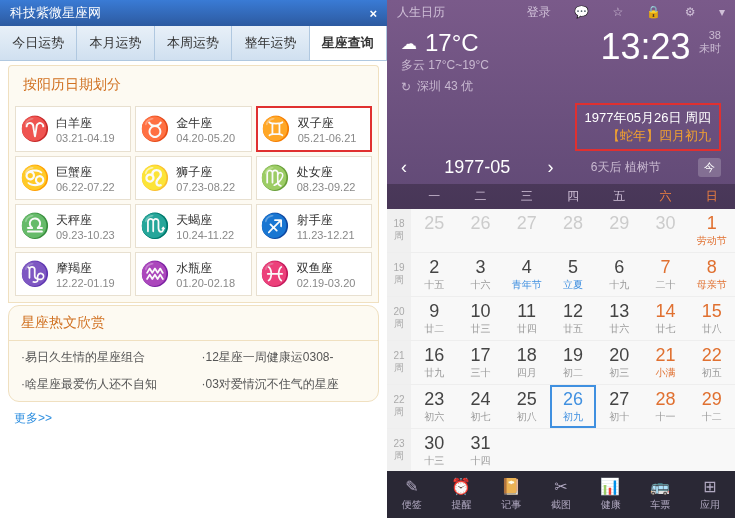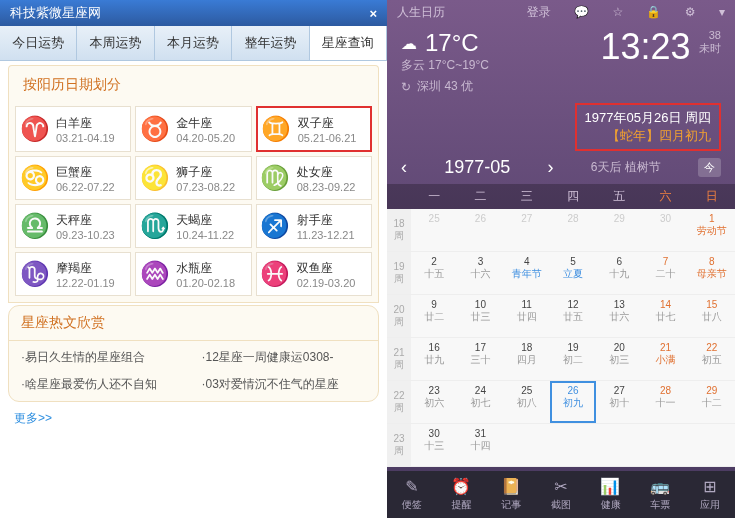--- a/index.html
+++ b/index.html
@@ -3,21 +3,21 @@
 <meta charset="utf-8">
 <style>
 *{margin:0;padding:0;box-sizing:border-box;font-family:"Microsoft YaHei",Arial,sans-serif}
 body{width:735px;height:518px;display:flex;background:#1a2540}
 .left{width:387px;height:518px;background:linear-gradient(180deg,#1e3a5f 0%,#2a4a6f 100%);position:relative}
 .left-header{background:linear-gradient(180deg,#3a7bd5 0%,#2d5aa0 100%);color:#fff;padding:4px 10px;font-size:13px;display:flex;justify-content:space-between;align-items:center}
 .left-header .close-x{cursor:pointer;font-weight:bold}
 .left-content{background:#fff;margin:0;height:calc(100% - 24px)}
 .tabs{display:flex;background:linear-gradient(180deg,#e8f0f8 0%,#d0e0f0 100%);border-bottom:1px solid #b0c8e0}
 .tab{flex:1;text-align:center;padding:8px 4px;font-size:13px;color:#333;cursor:pointer;border-right:1px solid #b0c8e0}
-.tab.active{background:#fff;font-weight:normal}
+.tab.active{background:#fff;font-weight:bold}
 .section-title{color:#d07020;padding:10px 14px 6px;font-size:14px;border-bottom:1px solid #f0e0c0;background:#fdfaf2;margin:4px 8px 0;border:1px solid #f0e0c0;border-bottom:none;border-radius:4px 4px 0 0}
 .zodiac-grid{background:#fdfaf2;margin:0 8px;border:1px solid #f0e0c0;border-top:none;padding:6px;display:grid;grid-template-columns:repeat(3,1fr);gap:4px}
 .zodiac-item{display:flex;align-items:center;padding:6px 4px;border:1px solid #e8e0d0;background:#fff;cursor:pointer}
 .zodiac-item.highlighted{border:2px solid #e03030}
 .zodiac-icon{width:30px;height:30px;margin-right:6px;color:#3090e0;font-size:24px;text-align:center;line-height:30px}
 .zodiac-text{display:flex;flex-direction:column}
 .zodiac-name{font-size:12px;color:#333}
 .zodiac-date{font-size:11px;color:#888}
 .hot-section{margin:2px 8px 0;background:#fdfaf2;border:1px solid #f0e0c0;border-radius:11px}
 .hot-title{color:#d07020;padding:8px 12px;font-size:14px;border-bottom:1px solid #f0e0c0}
@@ -43,21 +43,21 @@
 .month-nav .month-txt{font-size:18px}
 .month-nav .right-info{font-size:12px;color:#c8b8d0}
 .today-btn{background:rgba(255,255,255,0.2);border-radius:3px;padding:2px 6px;font-size:11px;cursor:pointer}
 .cal-header{display:grid;grid-template-columns:24px repeat(7,1fr);background:rgba(0,0,0,0.25);font-size:12px;text-align:center;padding:4px 0}
 .cal-header div{color:#d0c0d8}
 .cal-header .weekend{color:#f08040}
 .cal-body{background:#f8f8f8;color:#333}
 .cal-row{display:grid;grid-template-columns:24px repeat(7,1fr);border-bottom:1px solid #eee}
 .week-num{background:#f0f0f0;font-size:10px;color:#aaa;display:flex;flex-direction:column;align-items:center;justify-content:center;padding:4px 0}
 .cal-cell{text-align:center;padding:4px 2px;cursor:pointer;min-height:42px}
-.cal-cell .day-num{font-size:10px;color:#444}
+.cal-cell .day-num{font-size:18px;color:#444}
 .cal-cell .day-sub{font-size:10px;color:#999}
 .cal-cell.other-month .day-num,.cal-cell.other-month .day-sub{color:#ccc}
 .cal-cell.weekend .day-num{color:#e07030}
 .cal-cell.selected{border:2px solid #4090e0;padding:2px 0}
 .cal-cell.selected .day-num{color:#4090e0}
 .cal-cell.selected .day-sub{color:#4090e0}
 .cal-cell .holiday{color:#e07030}
 .cal-cell .term{color:#4090e0}
 .bottom-bar{position:absolute;bottom:0;left:0;right:0;background:#2a2835;display:flex;justify-content:space-around;padding:6px 0}
 .bottom-item{display:flex;flex-direction:column;align-items:center;font-size:10px;color:#b0a8c0;cursor:pointer;gap:2px}
@@ -67,22 +67,22 @@
 <body>
 
 <div class="left">
   <div class="left-header">
     <span>科技紫微星座网</span>
     <span class="close-x">×</span>
   </div>
   <div class="left-content">
     <div class="tabs" id="tabs">
         <div class="tab">今日运势</div>
+        <div class="tab">本月运势</div>
         <div class="tab">本周运势</div>
-        <div class="tab">本月运势</div>
         <div class="tab">整年运势</div>
         <div class="tab active">星座查询</div>
       </div>
     <div class="section-title">按阳历日期划分</div>
     <div class="zodiac-grid" id="zodiac-grid">
         <div class="zodiac-item">
           <div class="zodiac-icon">♈</div>
           <div class="zodiac-text">
             <div class="zodiac-name">白羊座</div>
             <div class="zodiac-date">03.21-04.19</div>

